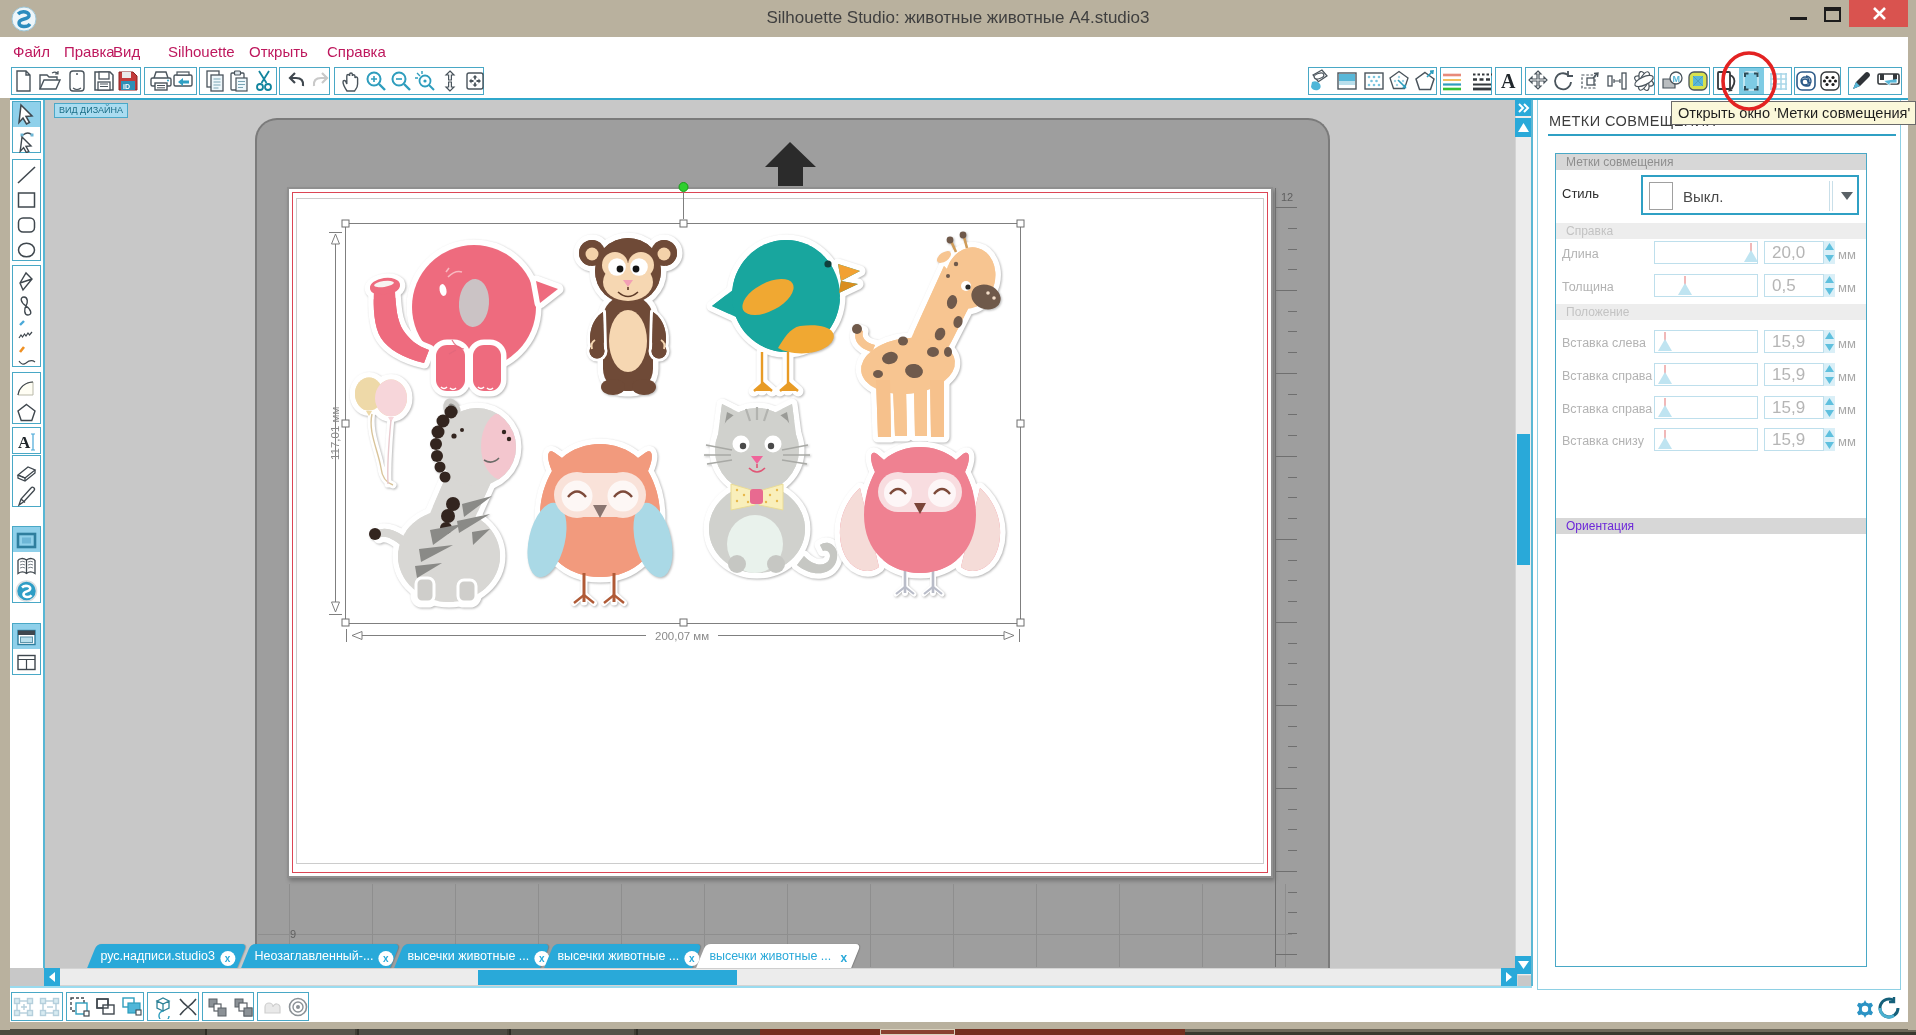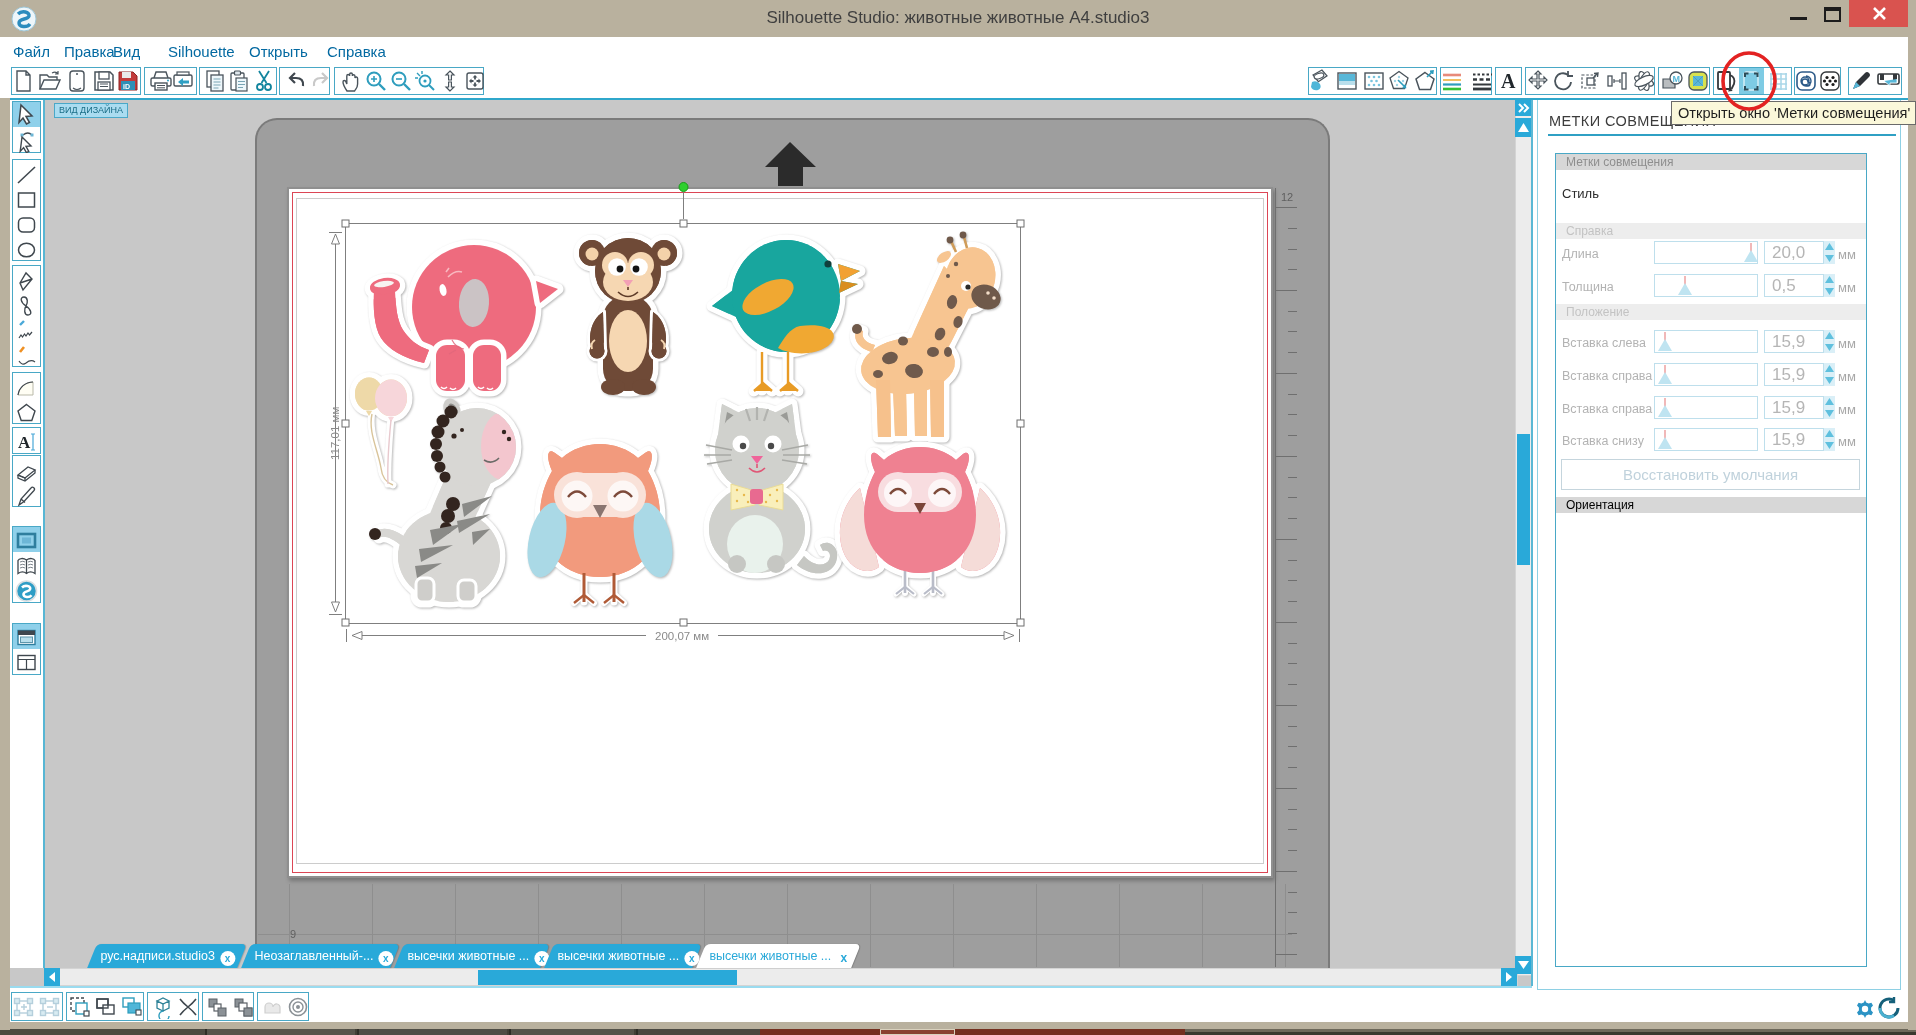--- a/index.html
+++ b/index.html
@@ -7,21 +7,21 @@
 body { font-family:"Liberation Sans", sans-serif; position:relative; background:#fff; }
 .abs { position:absolute; }
 
 #titlebar { position:absolute; left:0; top:0; width:1916px; height:37px; background:#b9b19e; }
 #titletext { position:absolute; left:0; right:0; top:8px; text-align:center; font-size:17px; color:#3f3f3f; }
 #btn-close { position:absolute; left:1849px; top:0; width:60px; height:27px; background:#d9534f; }
 #btn-close svg { position:absolute; left:24px; top:7px; }
 #btn-min { position:absolute; left:1790px; top:17px; width:17px; height:3px; background:#1c1c1c; }
 #btn-max { position:absolute; left:1824px; top:7px; width:17px; height:15px; border:2px solid #1c1c1c; border-top-width:4px; }
 
-#menubar { position:absolute; left:0; top:37px; width:1773px; height:29px; background:#fff; font-size:15px; color:#0369a1;text-decoration:underline; }
+#menubar { position:absolute; left:0; top:37px; width:1773px; height:29px; background:#fff; font-size:15px; color:#be185d;text-decoration:underline; }
 #menubar span { position:absolute; top:6px; }
 
 #toolbar { position:absolute; left:0; top:66px; width:1916px; height:32px; background:#fff; }
 .tgroup { position:absolute; top:1px; height:28px; border:1px solid #49a8c6; background:#fff; }
 .ticon { position:absolute; top:3px; }
 
 #main { position:absolute; left:0; top:98px; width:1916px; height:924px; background:#c8c8c8; border-top:2px solid #2fa7cb; }
 #lborder { position:absolute; left:0; top:98px; width:10px; height:932px; background:#b9b19e; z-index:30; }
 #rborder { position:absolute; left:1908px; top:0px; width:8px; height:1030px; background:#b9b19e; z-index:30; }
 #toolcol { position:absolute; left:10px; top:100px; width:35px; height:868px; background:#fff; border-right:2px solid #57b6d4; z-index:5; }
@@ -859,20 +859,29 @@
 </div>
 
 <div id="panel-lline"></div>
 <div id="panel">
 <div id="ptitle">МЕТКИ СОВМЕЩЕНИЯ</div>
 <div id="ptitle-rule"></div>
 <div id="pframe"></div>
 <div id="gframe"></div>
 <div class="gbar on" style="top:54px">Метки совмещения</div>
 <div class="plabel" style="top:86px;font-size:13px;color:#2b2b2b">Стиль</div>
+<div style="position:absolute;left:109px;top:75px;width:218px;height:40px;border:2px solid #2fa0c4;background:#fff">
+  <div style="position:absolute;left:6px;top:5px;width:24px;height:28px;border:1px solid #a0a0a0"></div>
+  <div style="position:absolute;left:40px;top:11px;font-size:15px;color:#4a4a4a">Выкл.</div>
+  <div style="position:absolute;left:186px;top:4px;width:1px;height:30px;background:#c9dfe9"></div>
+  <div style="position:absolute;left:189px;top:4px;width:1px;height:30px;background:#c9dfe9"></div>
+  <svg style="position:absolute;left:196px;top:13px" width="16" height="12">
+        <path d="M2,2 L14,2 8,10 z" fill="#5a6166"></path>
+      </svg>
+</div>
 <div class="gbar dis" style="top:123px">Справка</div>
 <div class="plabel" style="top:147px">Длина</div>
 <div class="slider" style="top:141px"><svg width="102" height="21">
         <path d="M96,1 v11" stroke="#eda0a0" stroke-width="1.5"></path>
         <path d="M96,8 L89,20 h14 z" fill="#bfe4f1"></path>
       </svg></div>
 <div class="vbox" style="top:141px">20,0</div>
 <div class="spin" style="top:141px"><svg width="11" height="23">
         <rect x="0" y="0" width="11" height="23" fill="#daeff7"></rect>
         <path d="M5.5,2 L10,9 H1 z" fill="#5fc0de"></path>
@@ -933,22 +942,21 @@
         <path d="M10,1 v11" stroke="#eda0a0" stroke-width="1.5"></path>
         <path d="M10,8 L3,20 h14 z" fill="#bfe4f1"></path>
       </svg></div>
 <div class="vbox" style="top:328px">15,9</div>
 <div class="spin" style="top:328px"><svg width="11" height="23">
         <rect x="0" y="0" width="11" height="23" fill="#daeff7"></rect>
         <path d="M5.5,2 L10,9 H1 z" fill="#5fc0de"></path>
         <path d="M5.5,21 L1,14 h9 z" fill="#5fc0de"></path>
       </svg></div>
 <div class="mm" style="top:334px">мм</div>
-<div style="position:absolute;left:29px;top:359px;width:299px;height:31px;border:1px solid #c5d5dd;text-align:center;font-size:15px;color:#c0d2dc;padding-top:6px">Восстановить умолчания</div>
-<div class="gbar on" style="top:397px;color:#000000">Ориентация</div>
+<div class="gbar on" style="top:418px;color:#6d28d9">Ориентация</div>
 <svg style="position:absolute;left:322px;top:898px" width="22" height="22" viewBox="0 0 22 22">
       <path d="M11,2 l1.2,2.6 a7,7 0 0,1 2.4,1 l2.8,-0.8 1.6,2.8 -2,2.1 a7,7 0 0,1 0,2.6 l2,2.1 -1.6,2.8 -2.8,-0.8 a7,7 0 0,1 -2.4,1 L11,20 l-1.2,-2.6 a7,7 0 0,1 -2.4,-1 l-2.8,0.8 -1.6,-2.8 2,-2.1 a7,7 0 0,1 0,-2.6 l-2,-2.1 1.6,-2.8 2.8,0.8 a7,7 0 0,1 2.4,-1 z" fill="#2b93c4"></path>
       <circle cx="11" cy="11" r="3.2" fill="#fff"></circle>
     </svg>
 <svg style="position:absolute;left:345px;top:896px" width="24" height="24" viewBox="0 0 24 24">
       <path d="M21,12 a9,9 0 1,1 -4,-7.5" fill="none" stroke="#15607a" stroke-width="3"></path>
       <path d="M17,1 v5 h-5" fill="none" stroke="#15607a" stroke-width="2.4"></path>
       <path d="M3,12 a9,9 0 0,0 14,7.5" fill="none" stroke="#4ab0d0" stroke-width="3"></path>
     </svg>
 </div>

